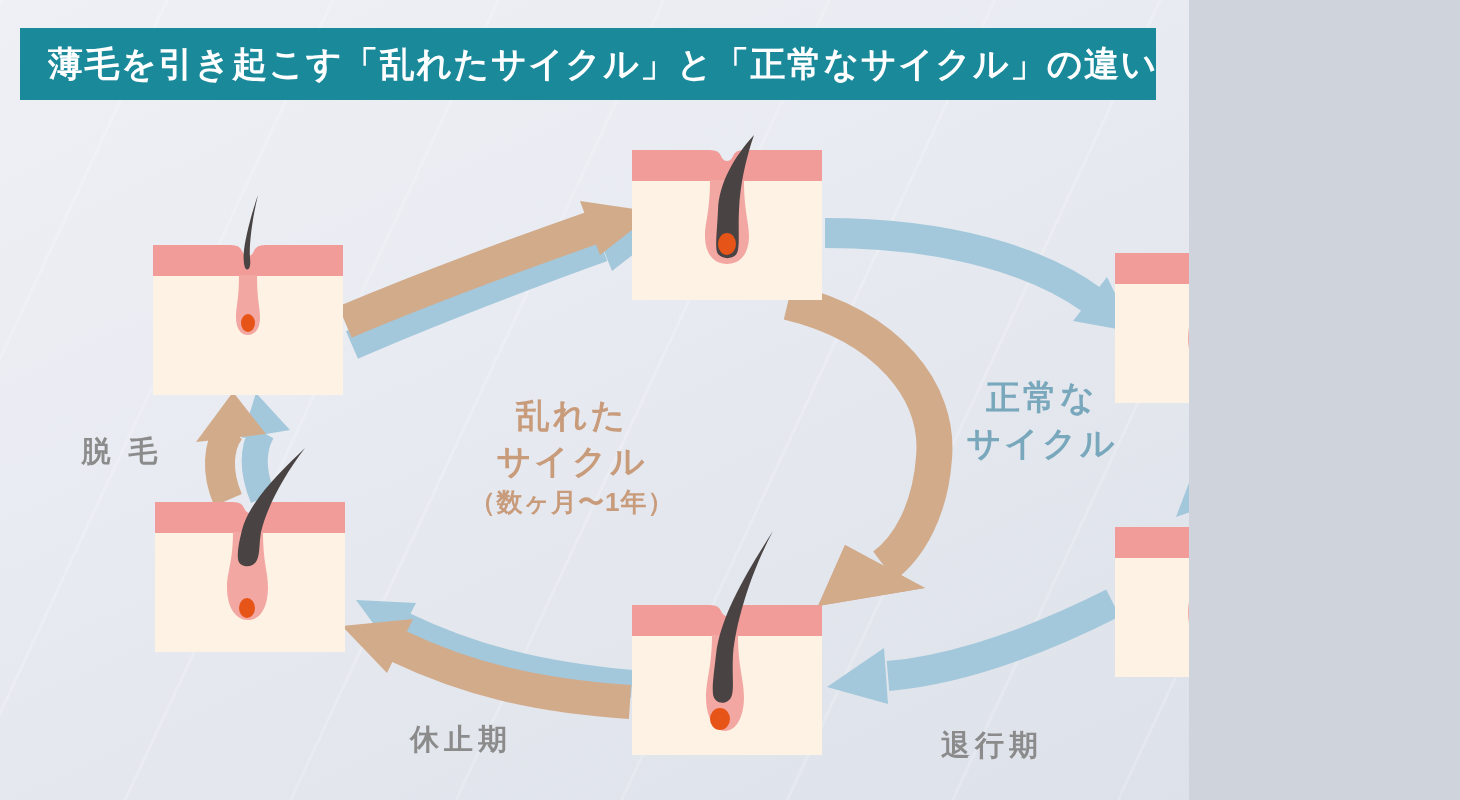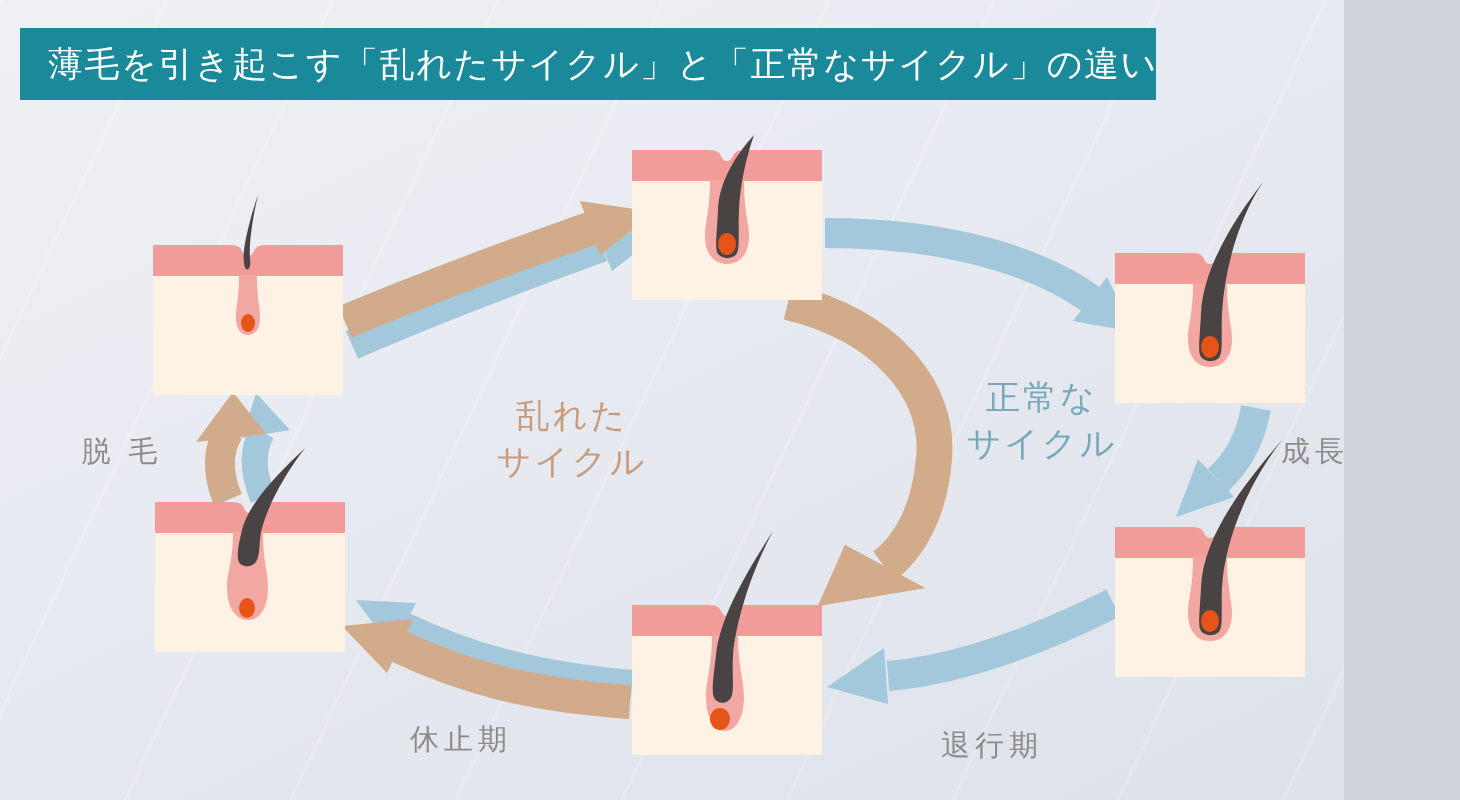--- a/index.html
+++ b/index.html
@@ -2,23 +2,24 @@
 <html><head>
 <meta charset="utf-8">
 <style>
   html,body{margin:0;padding:0;}
   body{
     font-family:"Liberation Sans","DejaVu Sans",sans-serif;
     background:#cfd3db;
   }
   .canvas{
     position:relative;
-    width:1344px;height:800px;
+    width:1189px;height:800px;
     overflow:hidden;
     background:linear-gradient(155deg,#eef0f5 0%,#e8ebf1 40%,#dde1e9 100%);
+    font-weight:bold;
   }
   .canvas::after{
     content:"";position:absolute;inset:0;pointer-events:none;
     background:repeating-linear-gradient(115deg,rgba(255,255,255,0.18) 0 3px,rgba(255,255,255,0) 3px 150px);
   }
   .banner{
     position:absolute;left:20px;top:28px;width:1136px;height:72px;
     background:#1a8a9b;color:#ffffff;
     font-size:35px;letter-spacing:1.5px;
     line-height:72px;padding-left:28px;box-sizing:border-box;
@@ -152,19 +153,20 @@
   </svg>
 
   <div class="stage-label" style="left:1332px;top:432px">成長期</div>
   <div class="stage-label" style="left:992px;top:726px">退行期</div>
   <div class="stage-label" style="left:461px;top:720px">休止期</div>
   <div class="stage-label" style="left:122px;top:432px">脱 毛</div>
 
   <div class="cycle-label disrupted" style="left:572px;top:392px">
     <span class="l1" style="display:block">乱れた</span>
     <span class="l2" style="display:block">サイクル</span>
+    <span class="l3" style="display:block">（数ヶ月〜1年）</span>
   </div>
   <div class="cycle-label normal" style="left:1042px;top:374px">
     <span class="l1" style="display:block">正常な</span>
     <span class="l2" style="display:block">サイクル</span>
   </div>
 
 </div>
 
 </body></html>

